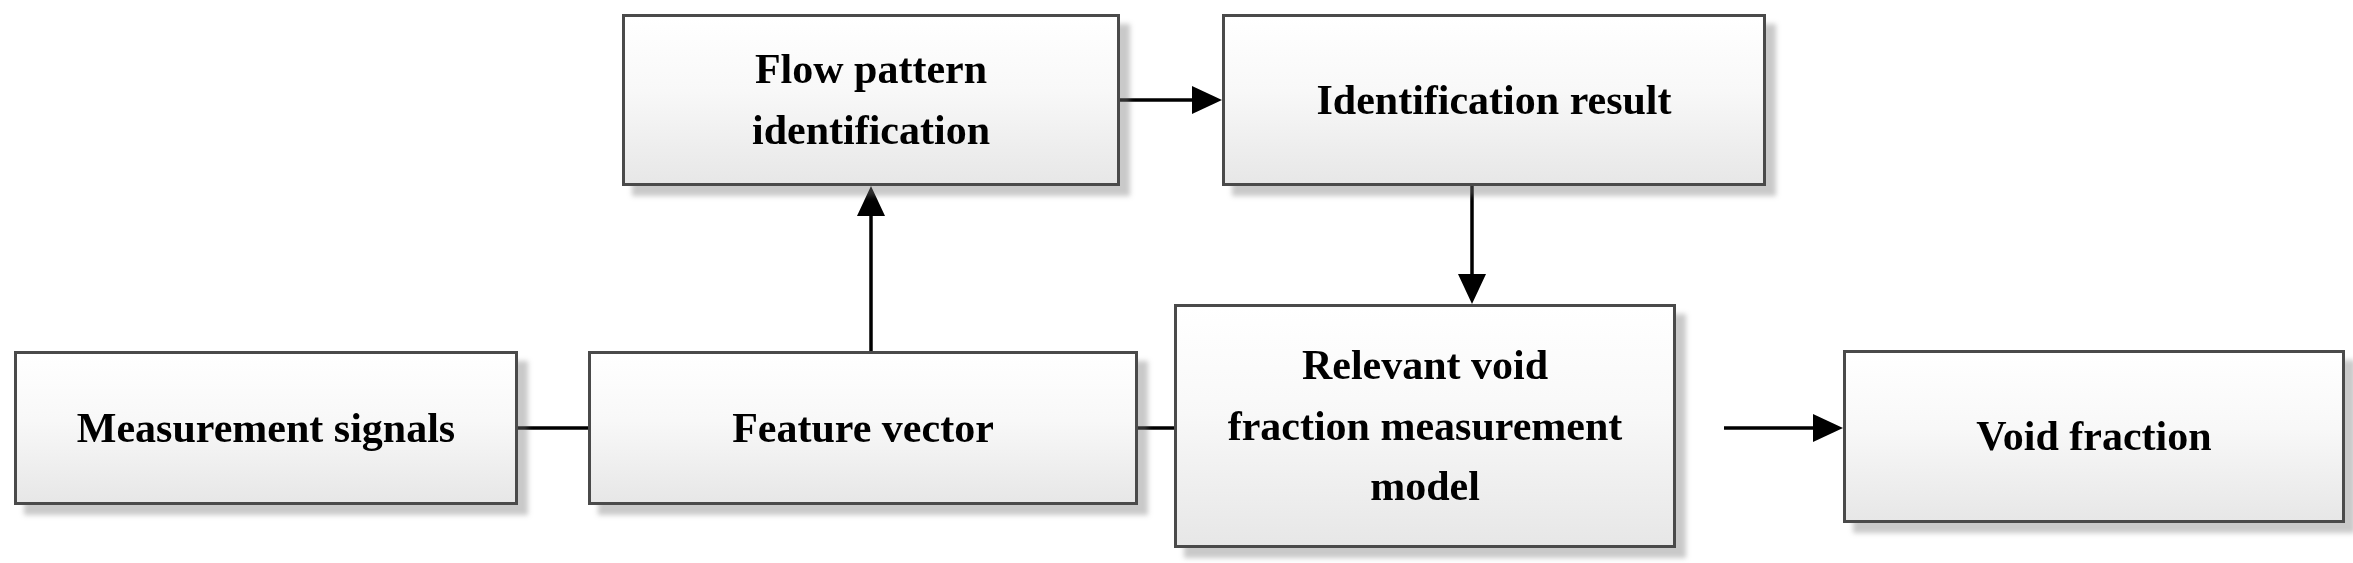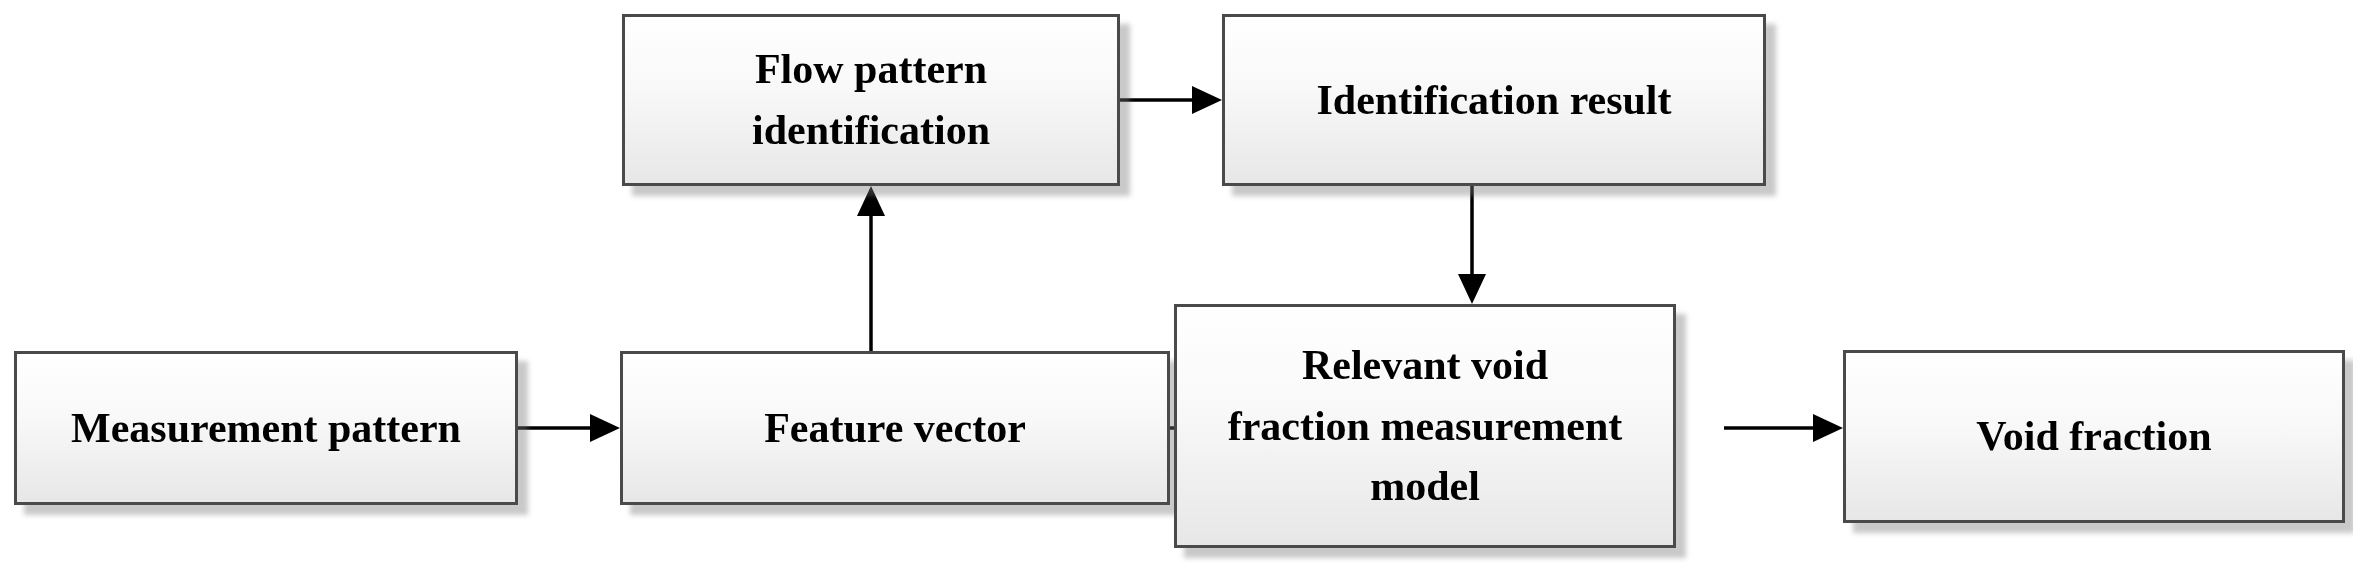--- a/index.html
+++ b/index.html
@@ -26,21 +26,21 @@
     align-items: center;
     justify-content: center;
     text-align: center;
     font-weight: bold;
     font-size: 42px;
     line-height: 1.45;
     color: #000000;
     white-space: pre-line;
   }
   .box-measurement-signals { left: 14px;   top: 351px; width: 504px; height: 154px; }
-  .box-feature-vector      { left: 620px;  top: 351px; width: 550px; height: 154px; }
+  .box-feature-vector      { left: 588px;  top: 351px; width: 550px; height: 154px; }
   .box-flow-pattern        { left: 622px;  top: 14px;  width: 498px; height: 172px; }
   .box-identification      { left: 1222px; top: 14px;  width: 544px; height: 172px; }
   .box-relevant-model      { left: 1174px; top: 304px; width: 502px; height: 244px; }
   .box-void-fraction       { left: 1843px; top: 350px; width: 502px; height: 173px; }
   .arrow-layer {
     position: absolute;
     left: 0; top: 0;
     width: 2353px;
     height: 563px;
     pointer-events: none;
@@ -74,21 +74,21 @@
       <line class="arrow-line" x1="1122" y1="428" x2="1196" y2="428"></line>
       <polygon class="arrow-head" points="1222,428 1192,414 1192,442"></polygon>
     </g>
     <g>
       <line class="arrow-line" x1="1724" y1="428" x2="1816" y2="428"></line>
       <polygon class="arrow-head" points="1843,428 1813,414 1813,442"></polygon>
     </g>
   </svg>
 
   <div class="box box-measurement-signals">
-    <span>Measurement pattern</span>
+    <span>Measurement signals</span>
   </div>
 
   <div class="box box-feature-vector">
     <span>Feature vector</span>
   </div>
 
   <div class="box box-flow-pattern">
     <span>Flow pattern
 identification</span>
   </div>

